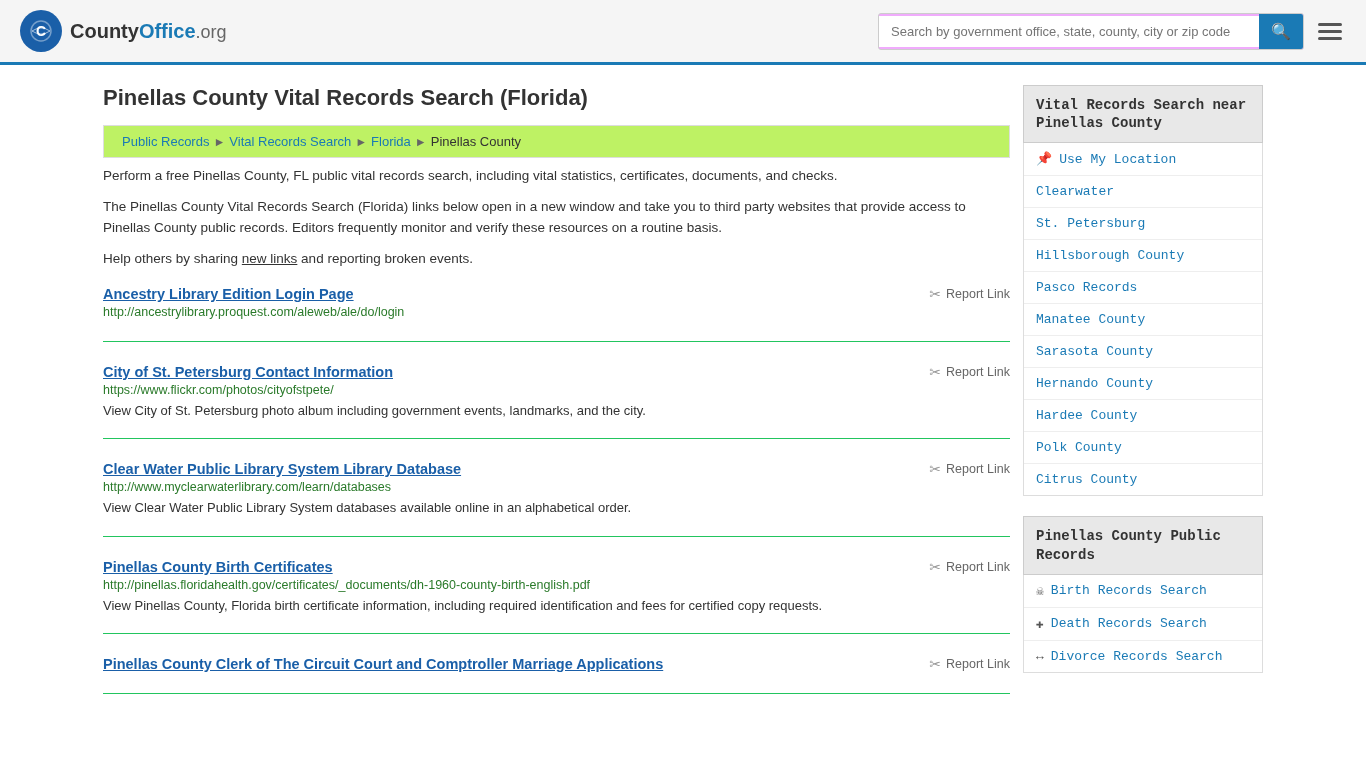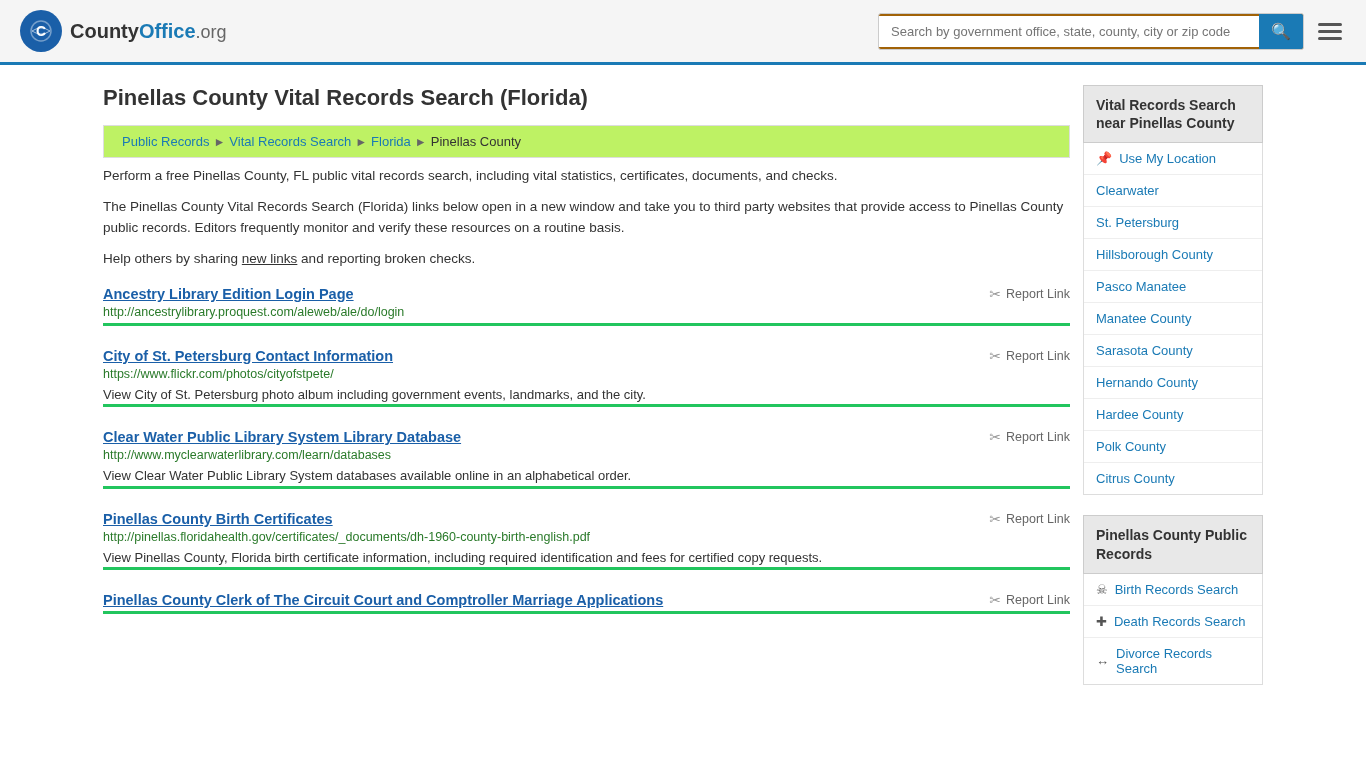--- a/index.html
+++ b/index.html
@@ -41,21 +41,21 @@
     }
     .header-right {
       display: flex;
       align-items: center;
       gap: 10px;
     }
     .search-bar {
       display: flex;
       align-items: center;
       border: 1px solid #ccc;
-      background: #a16207;
+      background: #f0abfc;
       border-radius: 3px;
       overflow: hidden;
     }
     .search-input {
       width: 380px;
       padding: 8px 12px;
       border: none;
       outline: none;
       font-size: 13px;
       color: #999;
@@ -92,22 +92,23 @@
       max-width: 1200px;
       margin: 0 auto;
       padding: 20px 20px;
       display: flex;
       gap: 13px;
     }
     .content-area {
       flex: 1;
     }
     .sidebar {
-      width: 180px;
+      width: 240px;
       flex-shrink: 0;
+      font-family: Liberation Mono, monospace;
     }
 
     
     .page-title {
       font-size: 22px;
       font-weight: bold;
       color: #333;
       margin-bottom: 14px;
     }
 
@@ -137,21 +138,22 @@
       margin-bottom: 10px;
     }
     .desc-text a {
       color: #333;
       text-decoration: underline;
     }
 
     
     .result-item {
       margin-bottom: 22px;
-      border-bottom: 3px solid #22c55e;
+      padding-bottom: 18px;
+      border-bottom: 1px solid #22c55e;
     }
     .result-title-row {
       display: flex;
       justify-content: space-between;
       align-items: flex-start;
       margin-bottom: 3px;
     }
     .result-title {
       font-size: 14.5px;
       font-weight: bold;
@@ -272,21 +274,21 @@
       <a href="#">Vital Records Search</a>
       <span class="sep">►</span>
       <a href="#">Florida</a>
       <span class="sep">►</span>
       <span>Pinellas County</span>
     </div>
 
     <p class="desc-text">Perform a free Pinellas County, FL public vital records search, including vital statistics, certificates, documents, and checks.</p>
     <p class="desc-text">The Pinellas County Vital Records Search (Florida) links below open in a new window and take you to third party websites that provide access to Pinellas County public records. Editors frequently monitor and verify these resources on a routine basis.</p>
     <p class="desc-text">
-      <span>Help others by sharing </span><a href="#">new links</a><span> and reporting broken checks.</span>
+      <span>Help others by sharing </span><a href="#">new links</a><span> and reporting broken events.</span>
     </p>
 
     <div class="results-list">
 
       <div class="result-item">
         <div class="result-title-row">
           <span class="result-title">Ancestry Library Edition Login Page</span>
           <span class="report-link">
             <span class="report-icon">✂</span>
             <span>Report Link</span>
@@ -355,21 +357,21 @@
         <li>
             <a href="#">Clearwater</a>
           </li>
         <li>
             <a href="#">St. Petersburg</a>
           </li>
         <li>
             <a href="#">Hillsborough County</a>
           </li>
         <li>
-            <a href="#">Pasco Manatee</a>
+            <a href="#">Pasco Records</a>
           </li>
         <li>
             <a href="#">Manatee County</a>
           </li>
         <li>
             <a href="#">Sarasota County</a>
           </li>
         <li>
             <a href="#">Hernando County</a>
           </li>

